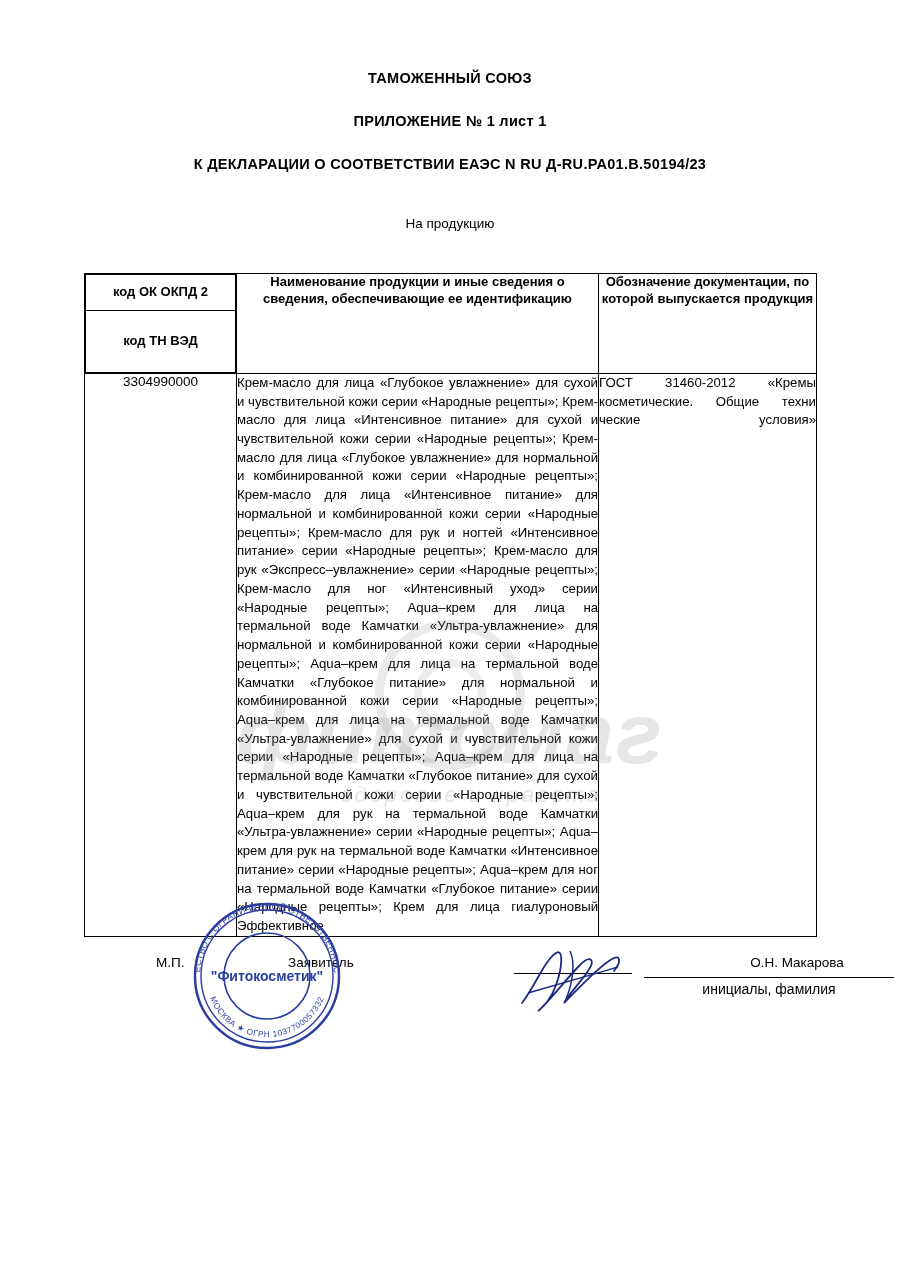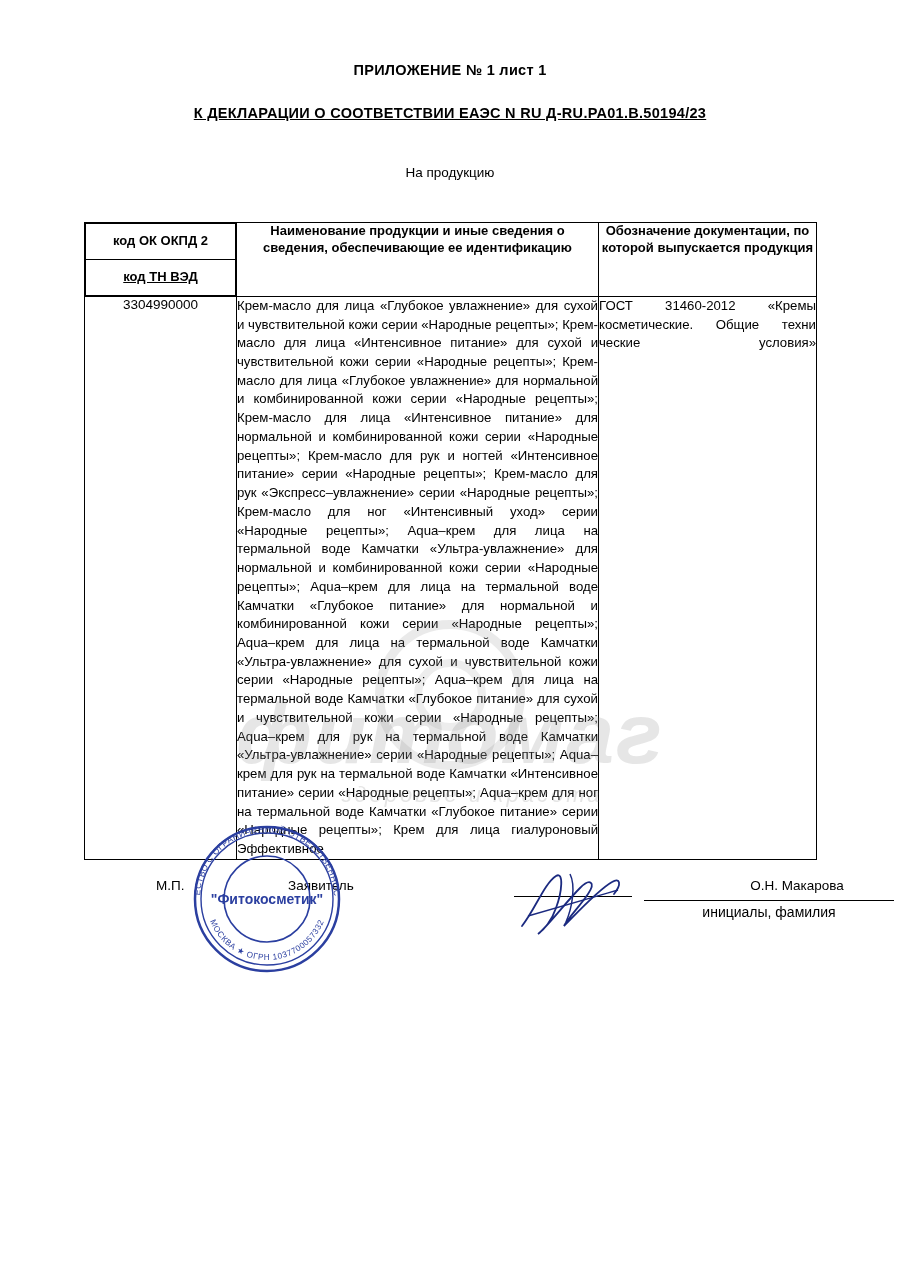--- a/index.html
+++ b/index.html
@@ -26,21 +26,21 @@
   .header-block {
     text-align: center;
   }
   .hdr-line {
     font-weight: bold;
     font-size: 14.5px;
     letter-spacing: 0.3px;
     margin-bottom: 27px;
   }
   .hdr-line.l1 { margin-top: 8px; }
-  .hdr-line.l3 { margin-bottom: 44px; text-decoration: underline; }
+  .hdr-line.l3 { margin-bottom: 44px; }
 
   .subject {
     text-align: center;
     font-size: 13.5px;
     margin-bottom: 42px;
   }
 
   table.doc {
     width: 100%;
     border-collapse: collapse;
@@ -61,22 +61,21 @@
     font-size: 13px;
     padding: 8px 6px;
     line-height: 1.3;
     vertical-align: middle;
   }
   .head-cell.split-top {
     border-bottom: 1px solid #000;
     padding: 9px 8px;
   }
   .head-cell.split-bottom {
-    padding: 9px 4px;
-    text-decoration: underline;
+    padding: 22px 4px;
   }
   .nested {
     width: 100%;
     border-collapse: collapse;
   }
   .nested td {
     border: none;
   }
   .nested tr:first-child td {
     border-bottom: 1px solid #000;
@@ -213,20 +212,21 @@
     height: 80px;
     z-index: 6;
   }
 </style>
 </head>
 <body>
 
 <div class="page">
 
   <div class="header-block">
+    <div class="hdr-line l1">ТАМОЖЕННЫЙ СОЮЗ</div>
     <div class="hdr-line l2">ПРИЛОЖЕНИЕ № 1 лист 1</div>
     <div class="hdr-line l3">К ДЕКЛАРАЦИИ О СООТВЕТСТВИИ ЕАЭС N RU Д-RU.РА01.В.50194/23</div>
     <div class="subject">На продукцию</div>
   </div>
 
   <table class="doc">
     <colgroup>
       <col class="col1">
         <col class="col2">
         <col class="col3">

